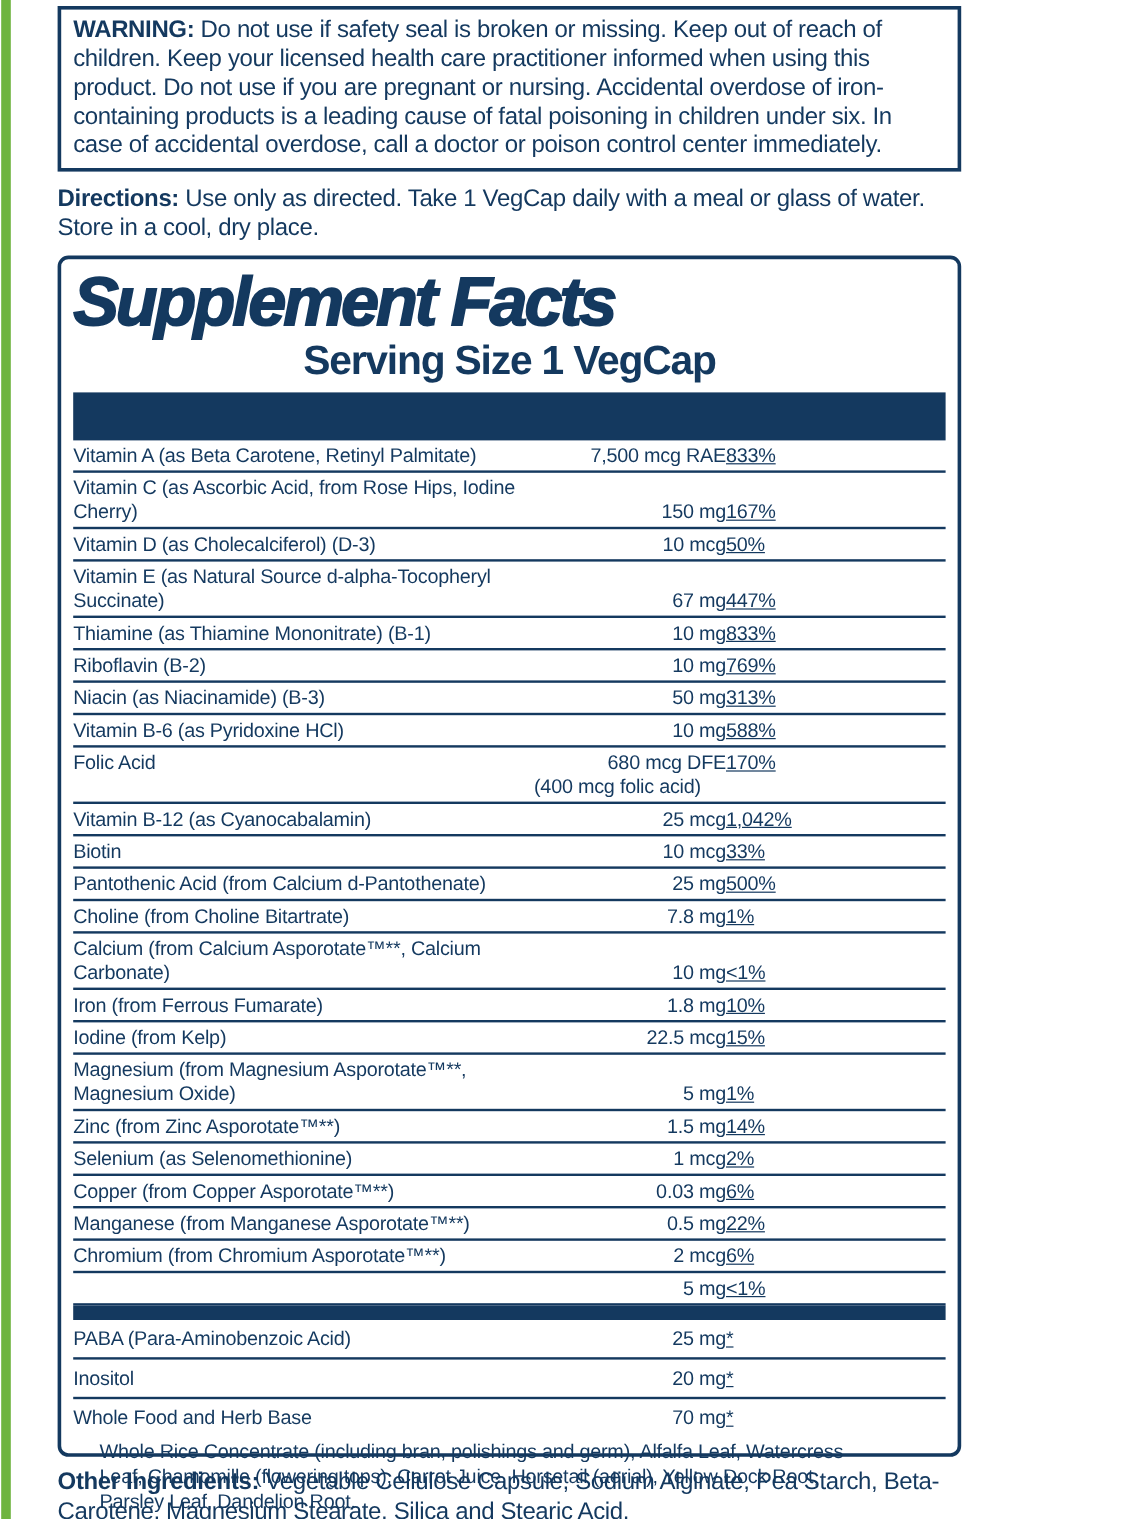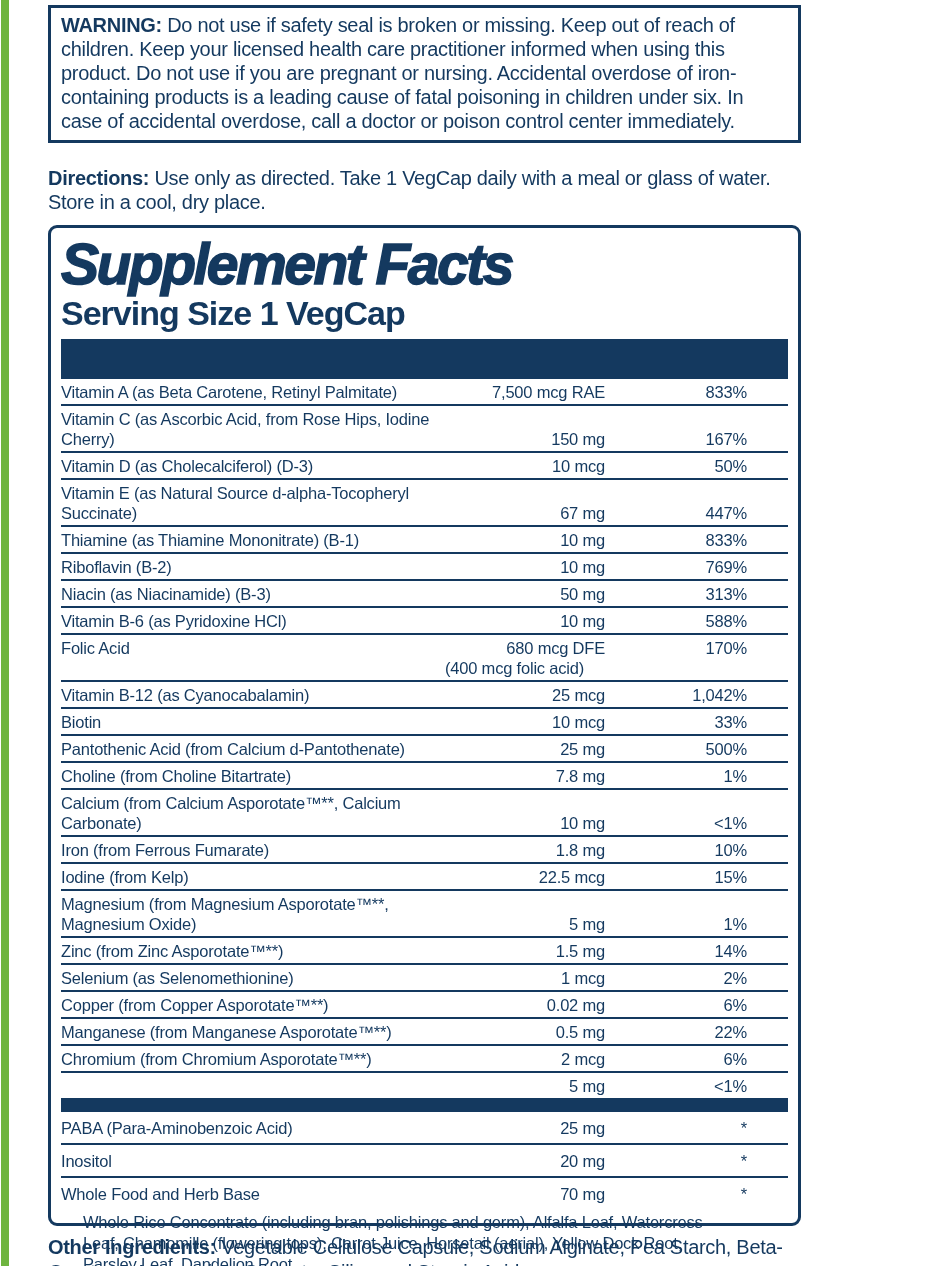--- a/index.html
+++ b/index.html
@@ -25,21 +25,21 @@
   .warning-box {
     margin-top: 5px;
     border: 3px solid #14395f;
     padding: 5px 10px 7px 10px;
     font-size: 20px; line-height: 24px;
     letter-spacing: -0.3px;
   }
   .bold-label { font-weight: bold; }
   
   .directions {
-    margin-top: 23px;
+    margin-top: 11px;
     font-size: 20px; line-height: 24px;
     letter-spacing: -0.3px;
     min-height: 50px;
   }
   
   .facts-panel {
     margin-top: 9px;
     border: 3px solid #14395f;
     border-radius: 9px;
     padding: 6px 10px 8px 10px;
@@ -52,20 +52,21 @@
     line-height: 60px;
     font-style: italic;
     -webkit-text-stroke: 1.5px #14395f;
   }
   .serving-size {
     font-size: 34px;
     font-weight: bold;
     letter-spacing: -1px;
     line-height: 38px;
     margin-bottom: 7px;
+    text-align: center;
   }
   .bar { background: #14395f; width: 100%; }
   .bar-thick  { height: 28px; }
   .bar-thin   { height: 12px; }
   .bar-footer { height: 26px; }
   
   .cols {
     display: grid;
     grid-template-columns: 1fr 160px 183px;
     align-items: end;
@@ -80,21 +81,21 @@
   .col-head.dv  { padding-left: 60px; padding-right: 41px; }
   
   .row {
     border-bottom: 2px solid #14395f;
     padding: 3px 0 2px 0;
     font-size: 16.5px; line-height: 20px;
     letter-spacing: -0.2px;
   }
   .row .name { grid-column: 1; text-align: left; }
   .row .amt  { grid-column: 2; text-align: right; }
-  .row .dv   { grid-column: 3; text-align: right; padding-right: 41px; }
+  .row .dv   { grid-column: 3; padding-right: 41px; text-decoration: underline; }
   .row .note { grid-column: 2; grid-row: 2; }
   #rows-starred .row { padding: 6px 0 5px 0; }
   #rows-starred .row:last-child { border-bottom: none; }
   .herb-detail {
     padding: 3px 0 6px 22px;
     font-size: 16.5px; line-height: 21px;
     letter-spacing: -0.2px;
     width: 660px;
   }
   .footnote {
@@ -224,21 +225,21 @@
           <div class="amt">1.5 mg</div>
           <div class="dv">14%</div>
         </div>
         <div class="cols row">
           <div class="name">Selenium (as Selenomethionine)</div>
           <div class="amt">1 mcg</div>
           <div class="dv">2%</div>
         </div>
         <div class="cols row">
           <div class="name">Copper (from Copper Asporotate™**)</div>
-          <div class="amt">0.02 mg</div>
+          <div class="amt">0.03 mg</div>
           <div class="dv">6%</div>
         </div>
         <div class="cols row">
           <div class="name">Manganese (from Manganese Asporotate™**)</div>
           <div class="amt">0.5 mg</div>
           <div class="dv">22%</div>
         </div>
         <div class="cols row">
           <div class="name">Chromium (from Chromium Asporotate™**)</div>
           <div class="amt">2 mcg</div>

